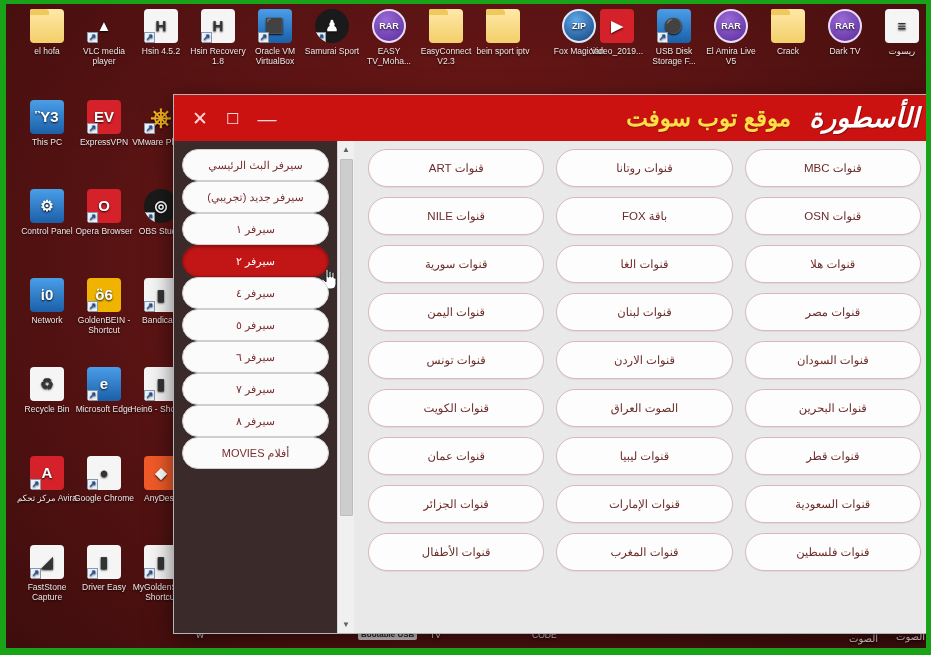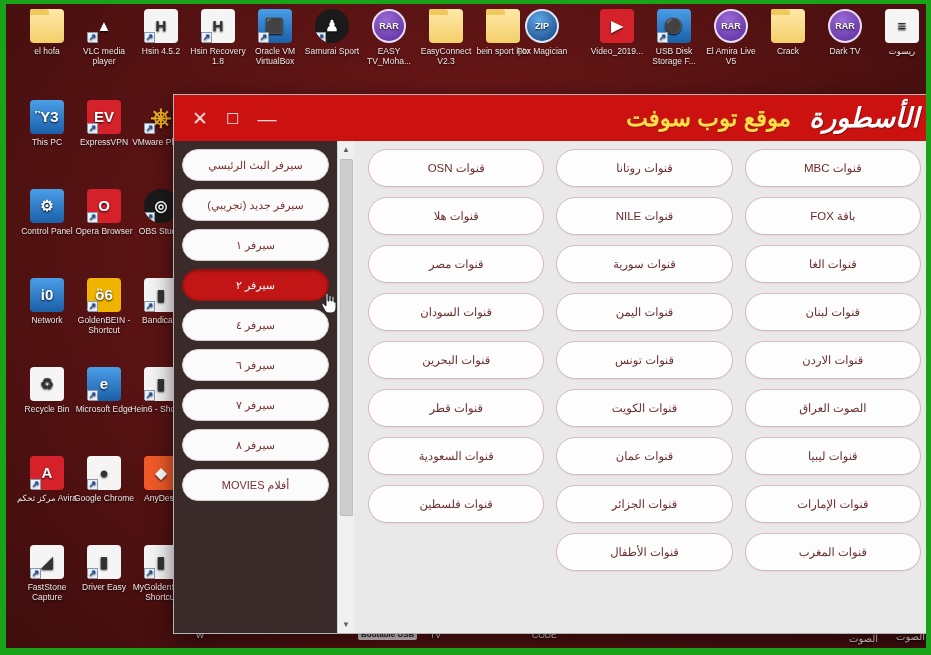--- a/index.html
+++ b/index.html
@@ -121,21 +121,21 @@
   #sb-thumb {
     position: absolute; top: 18px; left: 2px; width: 13px; height: 357px;
     background: #cdcdcd; border: 1px solid #bdbdbd; border-radius: 1px;
     cursor: grab;
   }
 
   
   #sidebar {
     flex: 0 0 163px; width: 163px; background: #3a2a2a;
     padding: 8px 8px 8px 8px; display: flex; flex-direction: column;
-    gap: 8px; overflow: hidden;
+    overflow: hidden;
   }
   .srv-btn {
     height: 32px; flex: 0 0 32px; background: #fbfbfb;
     border: 1px solid #cfcfcf; border-radius: 16px;
     color: #7a2f2f; font-size: 11px; direction: rtl;
     display: flex; align-items: center; justify-content: center;
     cursor: pointer; position: relative;
     font-family: "Liberation Sans", sans-serif;
   }
   .srv-btn.active {
@@ -200,21 +200,21 @@
         <span class="icon-label">EASY TV_Moha...</span>
       </div>
       <div class="icon-cell" style="left: 409px; top: 5px;">
         <div class="icon-glyph ic-folder"></div>
         <span class="icon-label">EasyConnect V2.3</span>
       </div>
       <div class="icon-cell" style="left: 466px; top: 5px;">
         <div class="icon-glyph ic-folder"></div>
         <span class="icon-label">bein sport iptv</span>
       </div>
-      <div class="icon-cell" style="left: 505px; top: 5px;">
+      <div class="icon-cell" style="left: 542px; top: 5px;">
         <div class="icon-glyph ic-zip">ZIP</div>
         <span class="icon-label">Fox Magician</span>
       </div>
       <div class="icon-cell" style="left: 580px; top: 5px;">
         <div class="icon-glyph ic-red">▶</div>
         <span class="icon-label">Video_2019...</span>
       </div>
       <div class="icon-cell" style="left: 637px; top: 5px;">
         <div class="icon-glyph ic-blue">⚫<span class="shortcut-arrow">↗</span></div>
         <span class="icon-label">USB Disk Storage F...</span>
@@ -332,20 +332,21 @@
       <div id="title-text">موقع توب سوفت</div>
       <div id="brand-logo">الأسطورة</div>
     </div>
 
     <div id="win-body">
 
       <div id="grid-area" style="order:3;">
         <div id="grid">
             <div class="chan-btn">قنوات MBC</div>
             <div class="chan-btn">قنوات روتانا</div>
+            <div class="chan-btn">قنوات ART</div>
             <div class="chan-btn">قنوات OSN</div>
             <div class="chan-btn">باقة FOX</div>
             <div class="chan-btn">قنوات NILE</div>
             <div class="chan-btn">قنوات هلا</div>
             <div class="chan-btn">قنوات الغا</div>
             <div class="chan-btn">قنوات سورية</div>
             <div class="chan-btn">قنوات مصر</div>
             <div class="chan-btn">قنوات لبنان</div>
             <div class="chan-btn">قنوات اليمن</div>
             <div class="chan-btn">قنوات السودان</div>
@@ -373,20 +374,21 @@
       </div>
 
       <div id="sidebar" style="order:1;">
           <div class="srv-btn">سيرفر البث الرئيسي</div>
           <div class="srv-btn">سيرفر جديد (تجريبي)</div>
           <div class="srv-btn">سيرفر ١</div>
           <div class="srv-btn active">سيرفر ٢<span id="hand-cursor"><svg viewBox="0 0 18 22" width="18" height="22">
                 <path d="M6 2 C6 1 8 1 8 2 L8 9 L9 9 L9 4 C9 3 11 3 11 4 L11 9 L12 9 L12 5 C12 4 14 4 14 5 L14 10 L15 10 C16 10 16 11 16 12 L16 16 C16 19 14 21 11 21 L9 21 C6 21 5 19 4 17 L2 13 C1.5 12 3 11 4 12 L6 14 Z" fill="#ffffff" stroke="#222222" stroke-width="1"></path>
               </svg></span></div>
           <div class="srv-btn">سيرفر ٤</div>
+          <div class="srv-btn">سيرفر ٥</div>
           <div class="srv-btn">سيرفر ٦</div>
           <div class="srv-btn">سيرفر ٧</div>
           <div class="srv-btn">سيرفر ٨</div>
           <div class="srv-btn">أفلام MOVIES</div>
         </div>
 
     </div>
   </div>
 </div>
 

